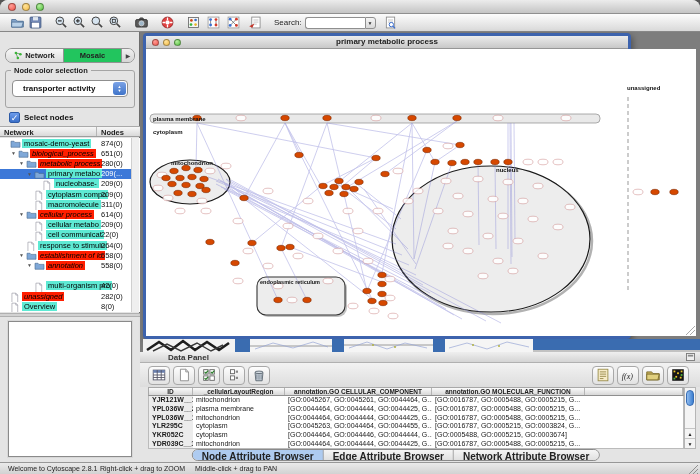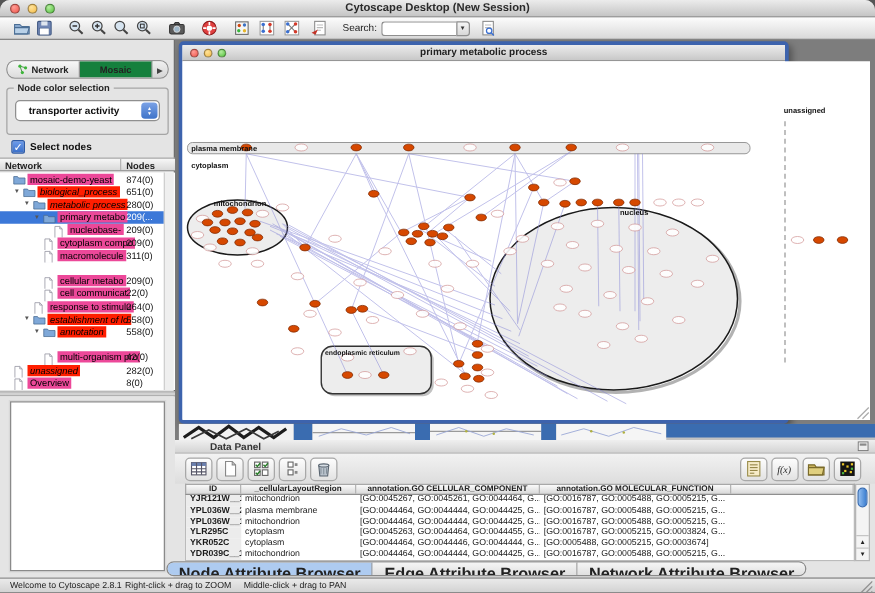--- a/index.html
+++ b/index.html
@@ -45,21 +45,21 @@
   background:#e4e4e4; border-right:1px solid #6e6e6e; font-size:8px; }
 .cpanel-header { position:absolute; left:0; top:0; width:100%; height:13px;
   background:linear-gradient(#efefef,#d6d6d6); border-bottom:1px solid #b5b5b5; }
 .cpanel-header span { position:absolute; left:6px; top:2px; font-size:8px; font-weight:bold; color:#333; }
 .cpanel-header .float { position:absolute; right:5px; top:2px; width:9px; height:8px; }
 .cp-tabs { position:absolute; left:5px; top:16px; width:130px; height:15px; display:flex;
   border:1px solid #939393; border-radius:7px; overflow:hidden; background:#e8e8e8; }
 .cp-tab { flex:1; display:flex; align-items:center; justify-content:center; gap:2px;
   font-size:7.5px; font-weight:bold; color:#222; background:linear-gradient(#f7f7f7,#dcdcdc);
   border-right:1px solid #939393; }
-.cp-tab.active { background:#15803d;text-align:right; }
+.cp-tab.active { background:#22c55e;text-align:right; }
 .cp-tab svg { width:9px; height:9px; }
 .cp-tab-arrow { width:12px; display:flex; align-items:center; justify-content:center;
   font-size:6px; color:#444; background:linear-gradient(#f0f0f0,#d5d5d5); }
 .groupbox { position:absolute; left:5px; top:38px; width:130px; height:38px;
   border:1px solid #a5a5a5; border-radius:3px; }
 .groupbox .legend { position:absolute; left:5px; top:-5px; background:#e4e4e4;
   padding:0 3px; font-size:7.5px; font-weight:bold; color:#222; }
 .combo { position:absolute; left:6px; top:9px; width:116px; height:17px; background:#fff;
   border:1px solid #8f8f8f; border-radius:4px; }
 .combo .val { position:absolute; left:10px; top:3px; font-size:8px; font-weight:bold; color:#111; }
@@ -76,21 +76,21 @@
 .tree-header div { font-size:7.5px; font-weight:bold; color:#222; padding:1px 0 0 4px; }
 .tree-header div:first-child { width:97px; border-right:1px solid #b5b5b5; }
 .tree { position:absolute; left:0; top:106px; width:140px; height:174px; background:#fff; overflow:hidden; }
 .tree-scroll { position:absolute; right:0px; top:106px; width:8px; height:174px;
   background:#efefef; border-left:1px solid #cfcfcf; }
 .trow { position:absolute; left:0; width:132px; height:10.2px; display:flex; align-items:center; }
 .trow.sel { background:#3c78d8; }
 .tri { position:absolute; font-size:5px; color:#555; top:2px; }
 .trow .nicon { position:absolute; top:1px; }
 .chip { position:absolute; font-size:7.5px; line-height:9px; padding:0 2px; color:#000; white-space:nowrap; }
-.chip.g { background:#ec4899; } .chip.r { background:#ff1e00;font-style:italic; }
+.chip.g { background:#5eead4; } .chip.r { background:#ff1e00;font-style:italic; }
 .cnt { position:absolute; left:101px; font-size:7.5px; color:#111; }
 .trow.sel .cnt { color:#fff; }
 .splitter { position:absolute; left:0; top:281px; width:140px; height:4px;
   background:#d2d2d2; border-top:1px solid #b0b0b0; border-bottom:1px solid #b0b0b0; }
 .birdseye { position:absolute; left:0; top:285px; width:140px; height:145px; background:#e4e4e4; }
 .birdseye .inner { position:absolute; left:8px; top:4px; width:124px; height:136px;
   background:#fff; border:1px solid #8a8a8a; box-shadow:0 0 0 1px #d8d8d8; }
 
 
 .netwin { position:absolute; left:143px; top:33px; width:488px; height:306px;
@@ -130,21 +130,21 @@
 .c0 { width:44px; } .c1 { width:92px; } .c2 { width:147px; } .c3 { width:153px; } .c4 { flex:1; }
 .drow .c0 { font-weight:bold; background:#ececec; }
 .dscroll { position:absolute; right:4px; top:35px; width:12px; height:62px;
   background:#f4f4f4; border:1px solid #b5b5b5; }
 .dthumb { position:absolute; left:1px; top:2px; width:8px; height:16px; border-radius:4px;
   background:linear-gradient(90deg,#8fbcf0,#3d7fd0); border:0.5px solid #366cb4; }
 .darrow { position:absolute; left:0; width:10px; height:10px; font-size:5px; color:#222;
   display:flex; align-items:center; justify-content:center; border-top:1px solid #c5c5c5; }
 .dtabs { position:absolute; left:50%; transform:translateX(-56%); bottom:1px; display:flex;
   border:1px solid #8a8a8a; border-radius:8px; overflow:hidden; background:#e8e8e8; height:12px; }
-.dtab { font-size:13px; font-weight:bold; color:#222; padding:1px 9px;
+.dtab { font-size:10px; font-weight:bold; color:#222; padding:1px 9px;
   border-right:1px solid #9a9a9a; background:linear-gradient(#f5f5f5,#e0e0e0); white-space:nowrap; }
 .dtab.active { background:#aecbf0; }
 .dtab:last-child { border-right:none; }
 
 
 .statusbar { position:absolute; left:0; top:462px; width:700px; height:12px;
   background:linear-gradient(#eaeaea,#d2d2d2); border-top:1px solid #979797; }
 .statusbar span { position:absolute; top:2px; font-size:7px; color:#222; }
 .statusbar .s0 { left:8px; } .statusbar .s1 { left:100px; } .statusbar .s2 { left:195px; }
 .grip { position:absolute; right:2px; top:1px; width:10px; height:10px; }
@@ -156,21 +156,20 @@
 <body>
 
 <div class="app">
 
   <div class="titlebar">
     <div class="lights">
       <div class="light r"></div>
       <div class="light y"></div>
       <div class="light g"></div>
     </div>
-    <div class="title">Cytoscape Desktop (New Session)</div>
   </div>
 
   <div class="toolbar" id="toolbar-buttons">
 
   <div class="tbtn">
         <svg viewBox="0 0 18 18">
           <path d="M2 5.5h5l2 2h7v7H2z" fill="#89a9cf" stroke="#4a6d94"></path>
           <path d="M2 8.5h14l-1.8 6H2z" fill="#b9d1e8" stroke="#4a6d94"></path>
         </svg>
       </div>
@@ -368,20 +367,28 @@
           <span class="chip g" style="left:46px">cytoplasm compo</span>
           <span class="cnt">209(0)</span>
         </div>
         <div class="trow" style="top: 61.2px;">
           <span class="nicon" style="left:34px"><svg viewBox="0 0 14 14" width="9" height="10">
               <path d="M3 1h6l3 3v12H3z" fill="#fff" stroke="#8a8a99" stroke-width="0.9"></path>
               <path d="M9 1v3h3" fill="none" stroke="#8a8a99" stroke-width="0.9"></path>
             </svg></span>
           <span class="chip g" style="left:46px">macromolecule</span>
           <span class="cnt">311(0)</span>
+        </div>
+        <div class="trow" style="top: 71.4px;">
+          <span class="tri" style="left:19px">▼</span>
+          <span class="nicon" style="left:26px"><svg viewBox="0 0 14 12" width="11" height="9">
+              <path d="M1 3h4l1.2 1.5H13V11H1z" fill="#7fa8d8" stroke="#46688f" stroke-width="0.8"></path>
+            </svg></span>
+          <span class="chip r" style="left:38px">cellular process</span>
+          <span class="cnt">614(0)</span>
         </div>
         <div class="trow" style="top: 81.6px;">
           <span class="nicon" style="left:34px"><svg viewBox="0 0 14 14" width="9" height="10">
               <path d="M3 1h6l3 3v12H3z" fill="#fff" stroke="#8a8a99" stroke-width="0.9"></path>
               <path d="M9 1v3h3" fill="none" stroke="#8a8a99" stroke-width="0.9"></path>
             </svg></span>
           <span class="chip g" style="left:46px">cellular metabo</span>
           <span class="cnt">209(0)</span>
         </div>
         <div class="trow" style="top: 91.8px;">

